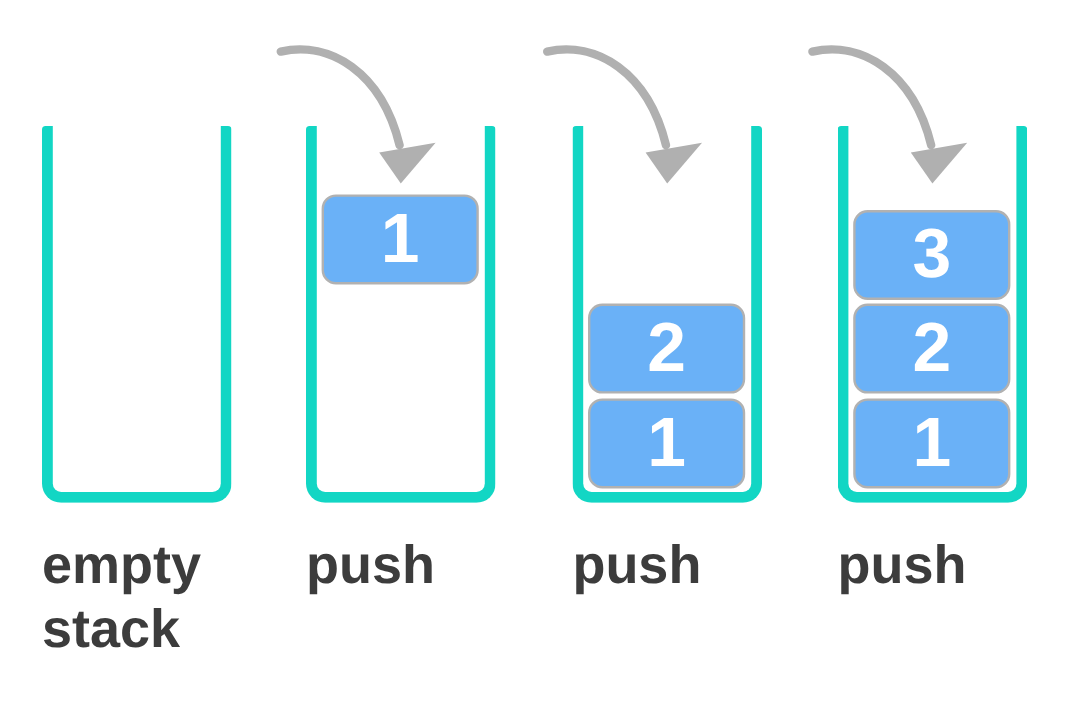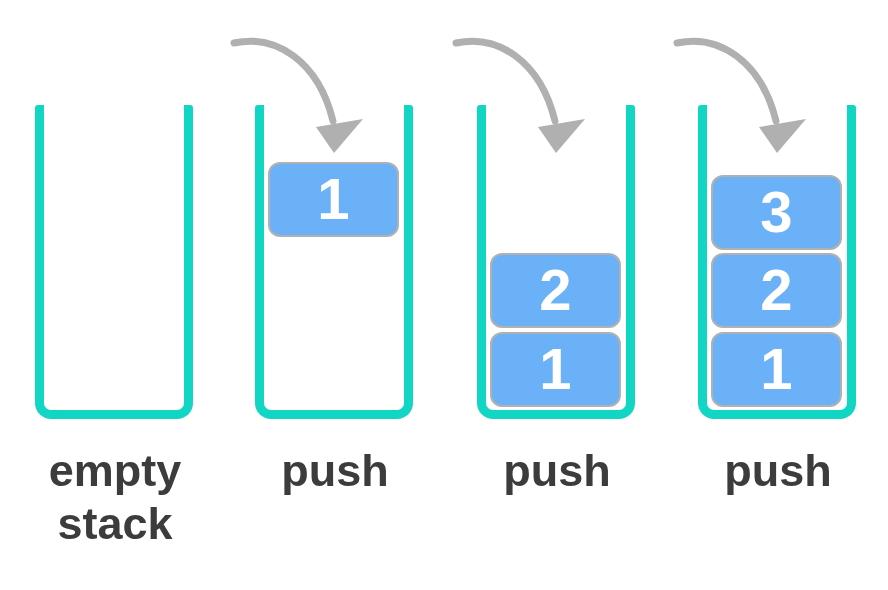--- a/index.html
+++ b/index.html
@@ -78,21 +78,20 @@
     stroke-width: 7;
     stroke-linecap: round;
   }
   .arrow polygon { fill: var(--arrow); }
 
   .label {
     position: absolute;
     top: 444px;
     left: 0;
     width: 100%;
-    text-align: center;
     font-size: 45px;
     font-weight: bold;
     line-height: 53px;
     color: var(--label-text);
   }
 </style>
 </head>
 <body>
 
 <div class="stage">

